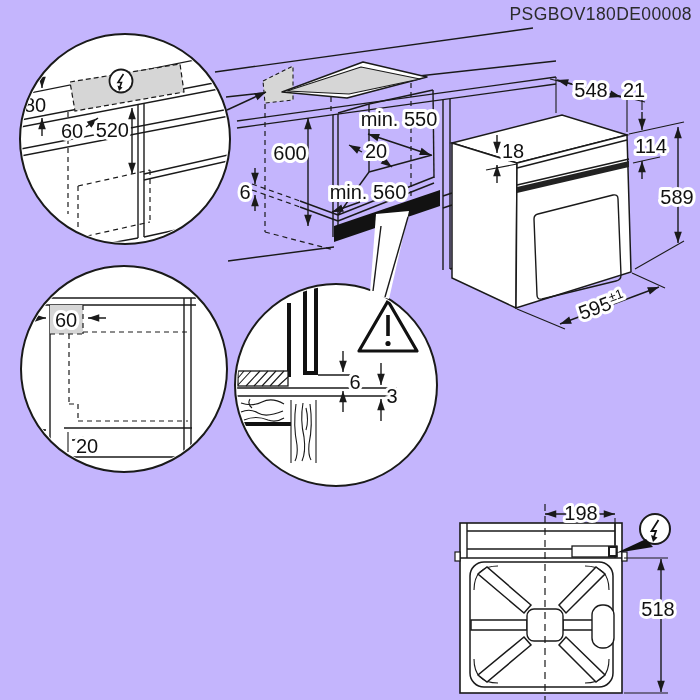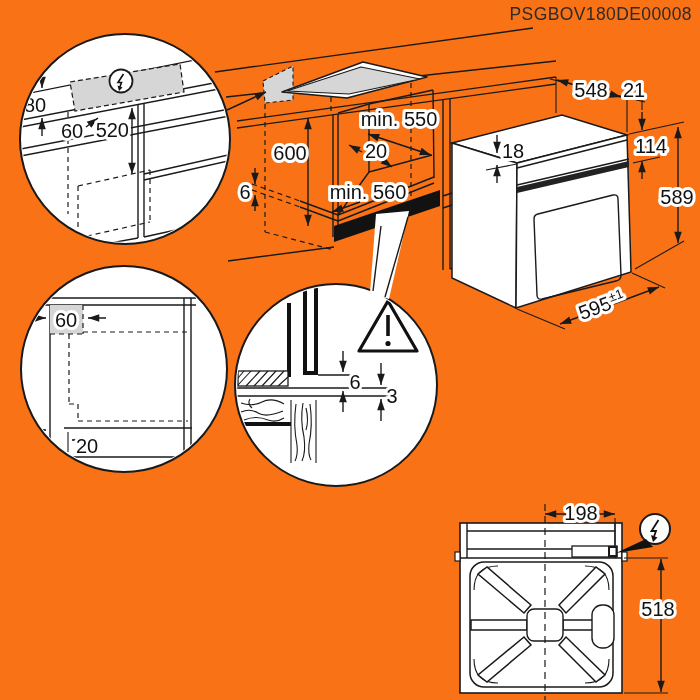--- a/index.html
+++ b/index.html
@@ -1,16 +1,16 @@
 <!DOCTYPE html>
 <html><head>
 <meta charset="utf-8">
 <style>
   html,body{margin:0;padding:0;background:#fff;}
-  #stage{width:700px;height:700px;position:relative;background:#f97316;overflow:hidden;}
+  #stage{width:700px;height:700px;position:relative;background:#c4b5fd;overflow:hidden;}
   svg{display:block;}
   .ln{stroke:#1a1a1a;stroke-width:1.4;fill:none;}
   .lnthin{stroke:#1a1a1a;stroke-width:1.1;fill:none;}
   .dash{stroke:#1a1a1a;stroke-width:1.2;fill:none;stroke-dasharray:5,4;}
   .thick{stroke:#111;stroke-width:4;fill:none;stroke-linecap:butt;}
   .face{fill:#ffffff;stroke:#1a1a1a;stroke-width:1.5;}
   .shade{fill:#d6d6d6;}
   .dim{font-family:"Liberation Sans","DejaVu Sans",sans-serif;font-size:20px;fill:#111;
        paint-order:stroke;stroke:#ffffff;stroke-width:6px;stroke-linejoin:round;}
   .title{font-family:"Liberation Sans","DejaVu Sans",sans-serif;font-size:17.5px;fill:#2b2b2b;letter-spacing:.4px;}

